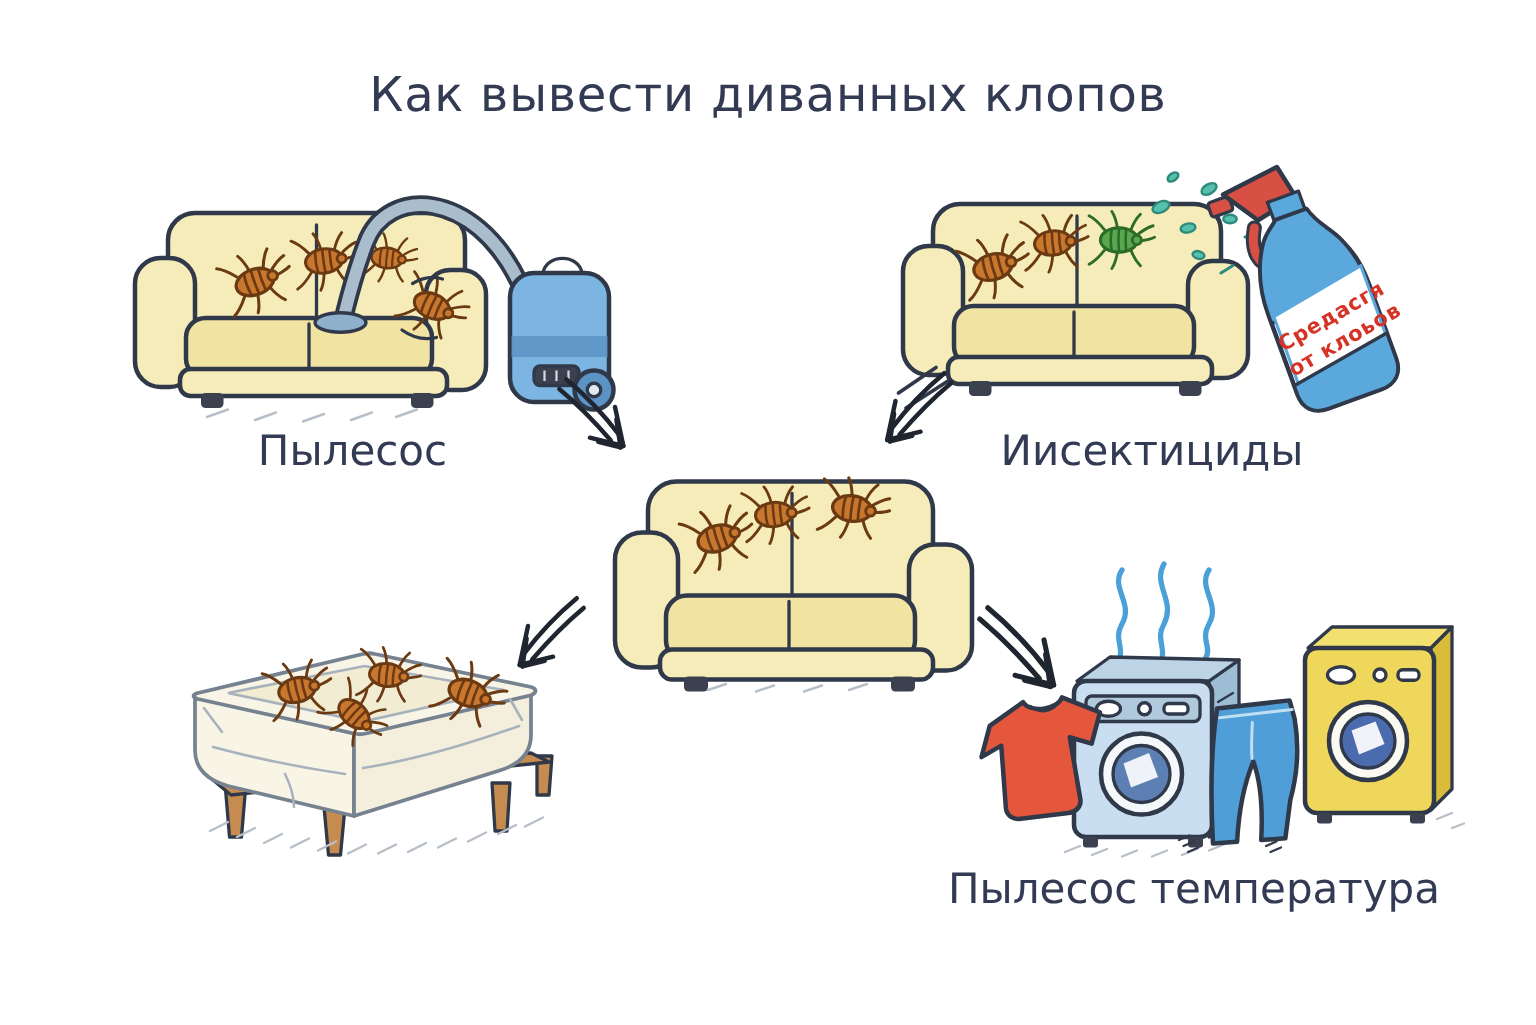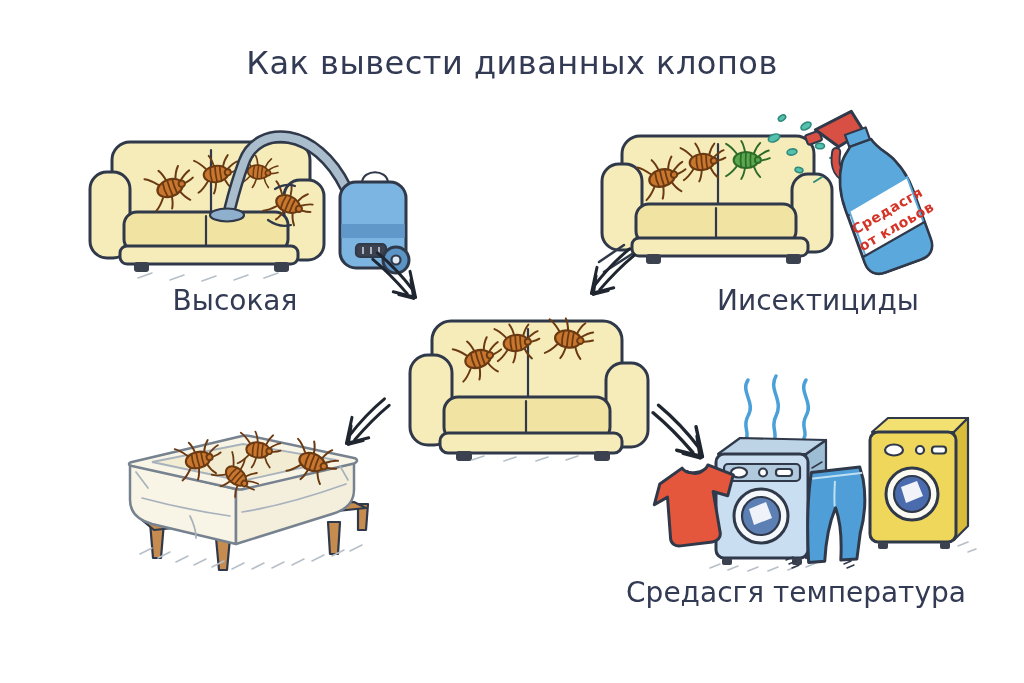--- a/index.html
+++ b/index.html
@@ -221,17 +221,17 @@
   <svg class="arrow flip" style="left:583px;top:246px" width="54" height="52" viewBox="0 0 56 56">
       <use href="#arrowDR"></use>
     </svg>
   <svg class="arrow flip" style="left:338px;top:396px" width="54" height="52" viewBox="0 0 56 56">
       <use href="#arrowDR"></use>
     </svg>
   <svg class="arrow" style="left:650px;top:402px" width="62" height="60" viewBox="0 0 56 56">
       <use href="#arrowDR"></use>
     </svg>
 
-  <div class="label" style="left:110px;top:284px;width:250px">Высокая</div>
-  <div class="label" style="left:688px;top:284px;width:260px">Иисектициды</div>
-  <div class="label" style="left:622px;top:576px;width:348px">Средасгя температура</div>
+  <div class="label" style="left:110px;top:284px;width:250px">Пылесос</div>
+  <div class="label" style="left:638px;top:284px;width:260px">Иисектициды</div>
+  <div class="label" style="left:622px;top:576px;width:348px">Пылесос температура</div>
 
 </div>
 
 </body></html>

